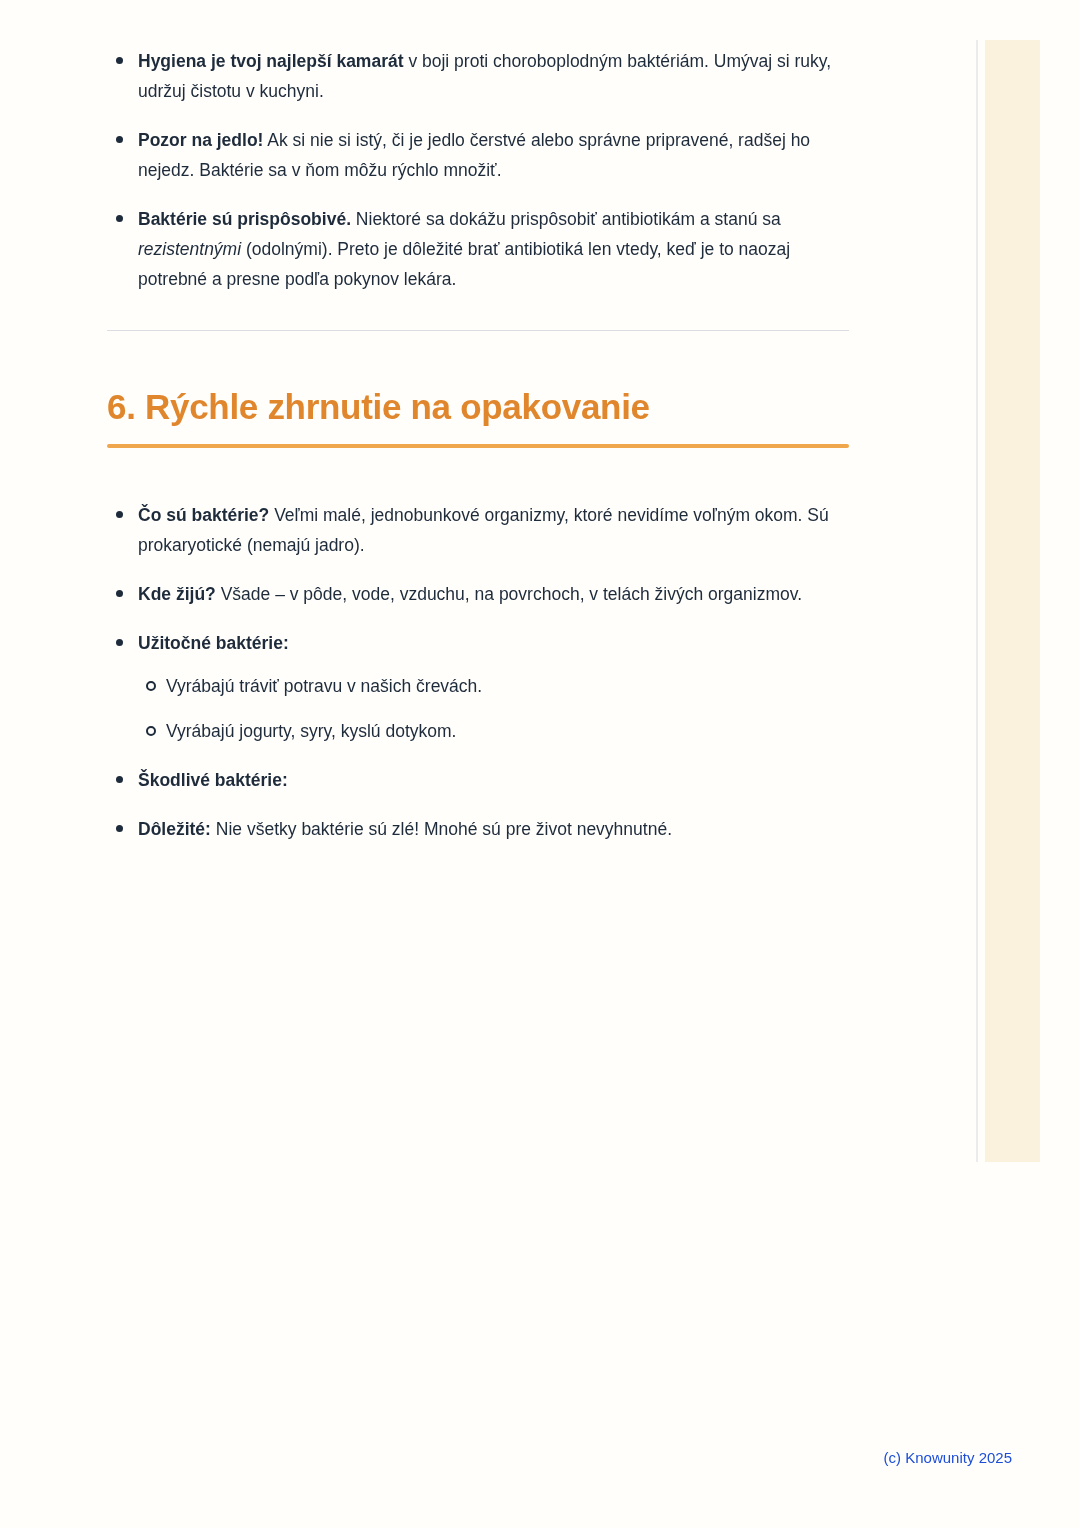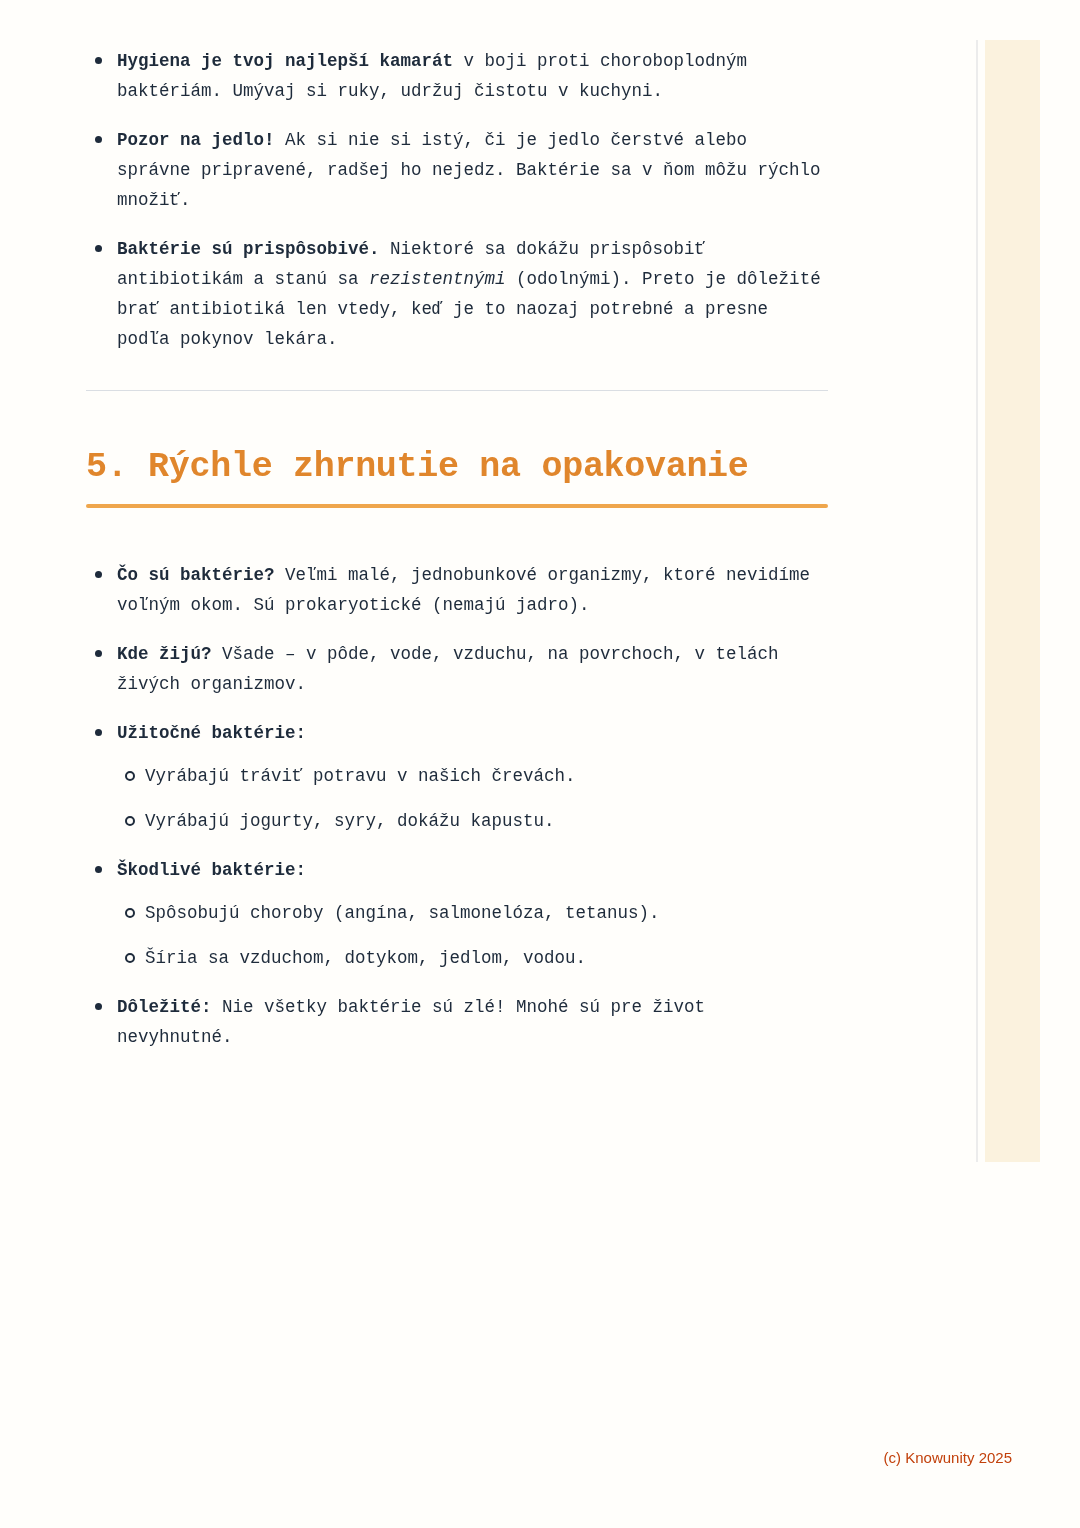--- a/index.html
+++ b/index.html
@@ -22,26 +22,25 @@
     background: #ececec;
   }
   .side-stripe {
     position: absolute;
     left: 985px; top: 40px;
     width: 55px; height: 1122px;
     background: #fbf2de;
   }
   .content {
     position: absolute;
-    left: 86px; top: 46px;
+    left: 107px; top: 46px;
     width: 742px;
     color: #1e2b3b;
     font-size: 17.5px;
     line-height: 30px;
-    font-family: Liberation Mono, monospace;
   }
   ul.l1 { list-style: none; }
   ul.l1 > li {
     position: relative;
     padding-left: 31px;
     margin-bottom: 19px;
   }
   ul.l1 > li::before {
     content: "";
     position: absolute;
@@ -84,21 +83,21 @@
   .heading-underline {
     height: 4px;
     background: #efa64c;
     margin-top: 17px;
     border-radius: 2px;
   }
   .section-list { margin-top: 52px; }
   .footer {
     position: absolute;
     right: 68px; bottom: 62px;
-    color: #c2410c;
+    color: #1d4ed8;
     font-size: 15px;
   }
 </style>
 </head>
 <body>
 
 <div class="page">
 
   <div class="side-line"></div>
   <div class="side-stripe"></div>
@@ -112,43 +111,39 @@
       <li>
         <span class="b">Pozor na jedlo!</span><span> Ak si nie si istý, či je jedlo čerstvé alebo správne pripravené, radšej ho nejedz. Baktérie sa v ňom môžu rýchlo množiť.</span>
       </li>
       <li>
         <span class="b">Baktérie sú prispôsobivé.</span><span> Niektoré sa dokážu prispôsobiť antibiotikám a stanú sa </span><span class="i">rezistentnými</span><span> (odolnými). Preto je dôležité brať antibiotiká len vtedy, keď je to naozaj potrebné a presne podľa pokynov lekára.</span>
       </li>
     </ul>
 
     <hr class="divider">
 
-    <h2 class="section-heading">5. Rýchle zhrnutie na opakovanie</h2>
+    <h2 class="section-heading">6. Rýchle zhrnutie na opakovanie</h2>
     <div class="heading-underline"></div>
 
     <ul class="l1 section-list">
       <li>
         <span class="b">Čo sú baktérie?</span><span> Veľmi malé, jednobunkové organizmy, ktoré nevidíme voľným okom. Sú prokaryotické (nemajú jadro).</span>
       </li>
       <li>
         <span class="b">Kde žijú?</span><span> Všade – v pôde, vode, vzduchu, na povrchoch, v telách živých organizmov.</span>
       </li>
       <li>
         <span class="b">Užitočné baktérie:</span>
         <ul class="l2">
           <li>Vyrábajú tráviť potravu v našich črevách.</li>
-          <li>Vyrábajú jogurty, syry, dokážu kapustu.</li>
+          <li>Vyrábajú jogurty, syry, kyslú dotykom.</li>
         </ul>
       </li>
       <li>
         <span class="b">Škodlivé baktérie:</span>
-        <ul class="l2">
-          <li>Spôsobujú choroby (angína, salmonelóza, tetanus).</li>
-          <li>Šíria sa vzduchom, dotykom, jedlom, vodou.</li>
-        </ul>
       </li>
       <li>
         <span class="b">Dôležité:</span><span> Nie všetky baktérie sú zlé! Mnohé sú pre život nevyhnutné.</span>
       </li>
     </ul>
 
   </div>
 
   <div class="footer">(c) Knowunity 2025</div>
 

